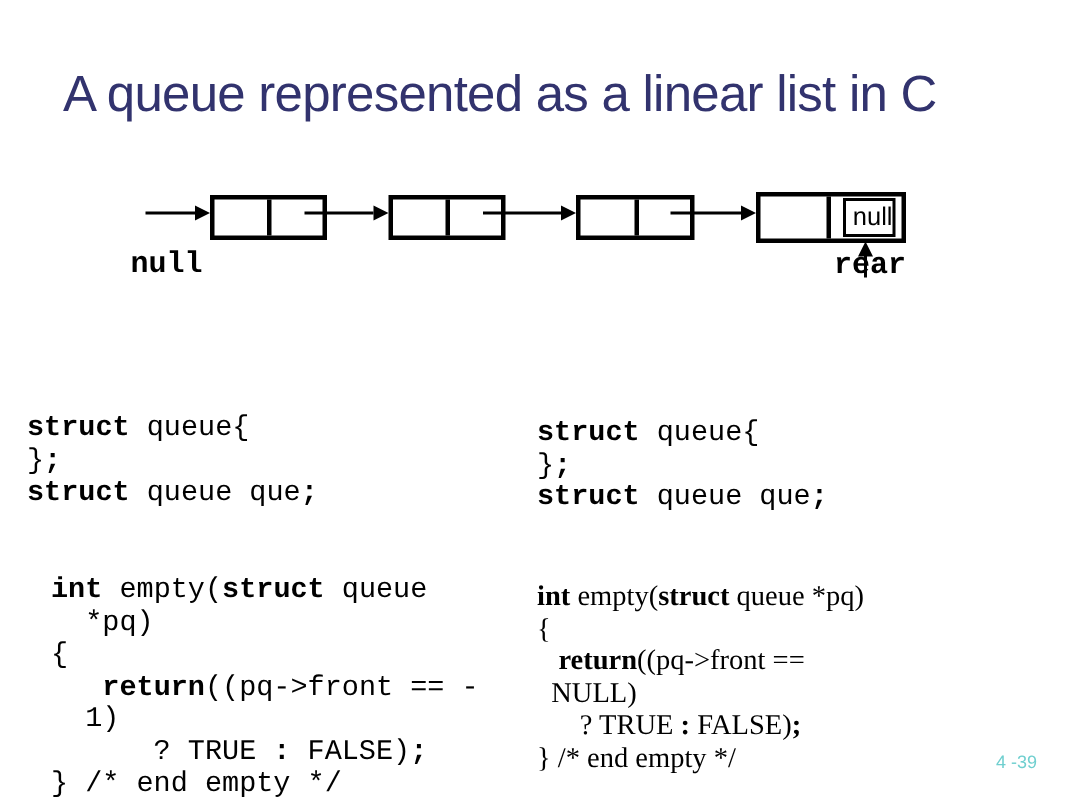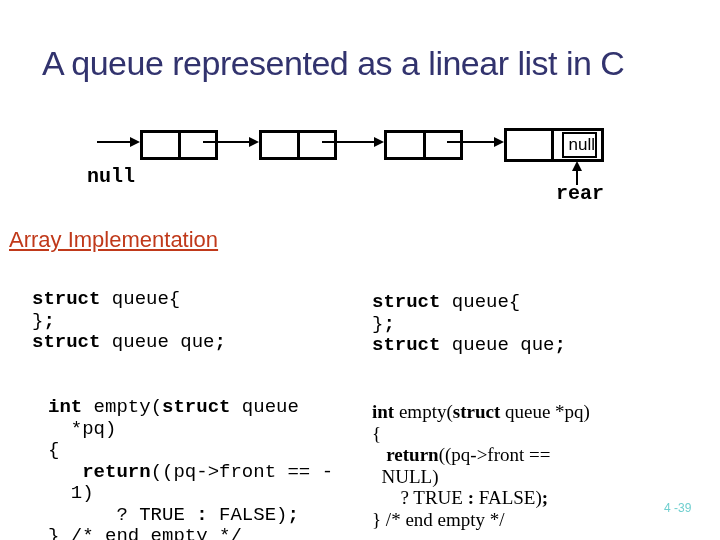--- a/index.html
+++ b/index.html
@@ -35,30 +35,30 @@
     position:absolute; left:562px; top:132px; width:35px; height:26px;
     border:2px solid #000; box-sizing:border-box; background:#fff;
     display:flex; align-items:center; justify-content:flex-end;
     font:17px "Liberation Sans", sans-serif; color:#000;
   }
   .ptr-label {
     position:absolute; font:bold 20px "Liberation Mono", monospace; color:#000;
     white-space:pre;
   }
   .front-label { left:87px; top:165px; }
-  .rear-label  { left:556px; top:182px;text-align:center; }
+  .rear-label  { left:556px; top:166px;text-align:center; }
   
   .sec-heading {
     position:absolute; margin:0; font-size:22px; font-weight:400;
     text-decoration:underline; color:#c0391a; white-space:nowrap;
   }
   .heading-left  { left:9px;  top:227px; }
   .heading-right { left:357px; top:227px; }
   .code {
-    position:absolute; margin:16px;
+    position:absolute; margin:2px;
     font:19px/21.5px "Liberation Mono", monospace;
     color:#000; white-space:pre;
   }
   .code .kw { font-weight:700; }
   .code-l1 { left:16px;  top:273px; }
   .code-l2 { left:32px;  top:381px; }
   .code-r1 { left:356px; top:276px; }
   .code-r2 { left:356px; top:385px;font-family:Liberation Serif, serif; }
   .page-number {
     position:absolute; left:664px; top:501px;
@@ -102,21 +102,20 @@
       <span>null</span>
     </div>
 
     <div class="shaft-v" style="left:576px;top:170px;height:15px"></div>
     <div class="arr-u" style="left:572px;top:161px"></div>
 
     <span class="ptr-label front-label">null</span>
     <span class="ptr-label rear-label">rear</span>
   </div>
 
-  <h2 class="sec-heading heading-left">Array Implementation</h2>
   <pre class="code code-l1"><div><span class="kw">struct</span><span> queue{</span></div><div><span>}</span><span class="kw">;</span></div><div><span class="kw">struct</span><span> queue que</span><span class="kw">;</span></div></pre>
   <pre class="code code-l2"><div><span class="kw">int</span><span> empty(</span><span class="kw">struct</span><span> queue</span></div><div><span>  *pq)</span></div><div><span>{</span></div><div><span>   </span><span class="kw">return</span><span>((pq-&gt;front == -</span></div><div><span>  1)</span></div><div><span>      ? TRUE </span><span class="kw">:</span><span> FALSE)</span><span class="kw">;</span></div><div><span>} /* end empty */</span></div></pre>
 
   <pre class="code code-r1"><div><span class="kw">struct</span><span> queue{</span></div><div><span>}</span><span class="kw">;</span></div><div><span class="kw">struct</span><span> queue que</span><span class="kw">;</span></div></pre>
   <pre class="code code-r2"><div><span class="kw">int</span><span> empty(</span><span class="kw">struct</span><span> queue *pq)</span></div><div><span>{</span></div><div><span>   </span><span class="kw">return</span><span>((pq-&gt;front ==</span></div><div><span>  NULL)</span></div><div><span>      ? TRUE </span><span class="kw">:</span><span> FALSE)</span><span class="kw">;</span></div><div><span>} /* end empty */</span></div></pre>
 
   <div class="page-number">4 -39</div>
 </div>
 
 </body></html>

